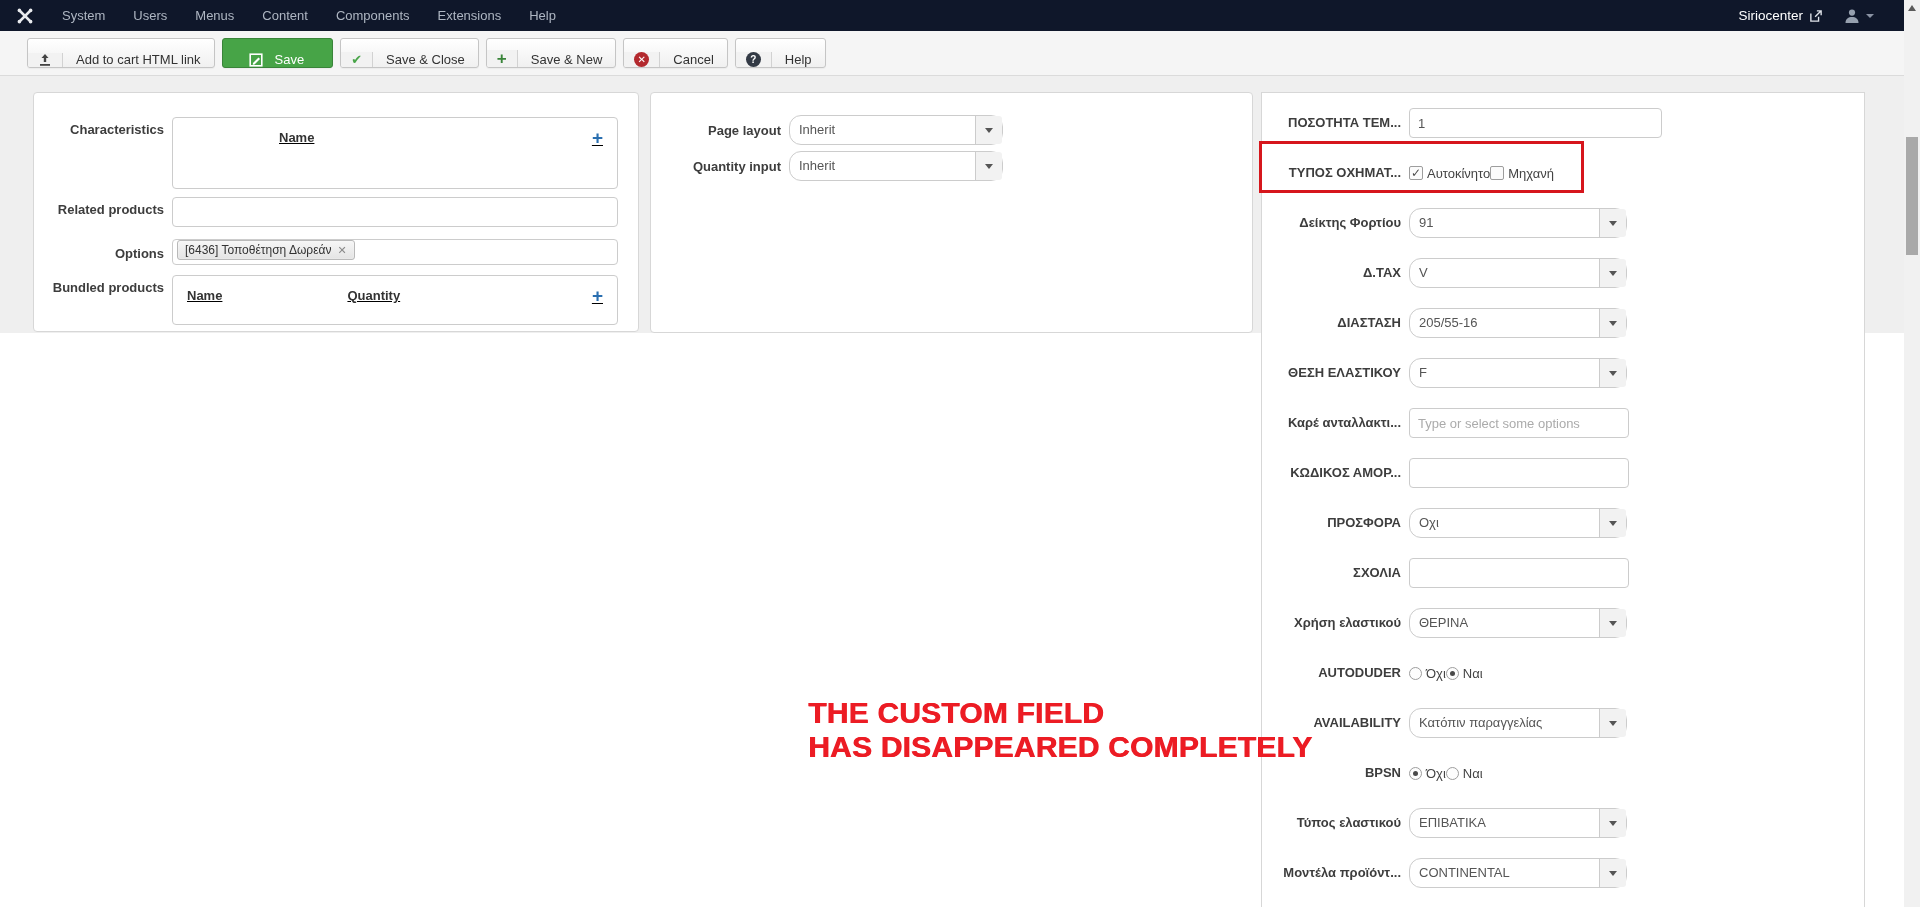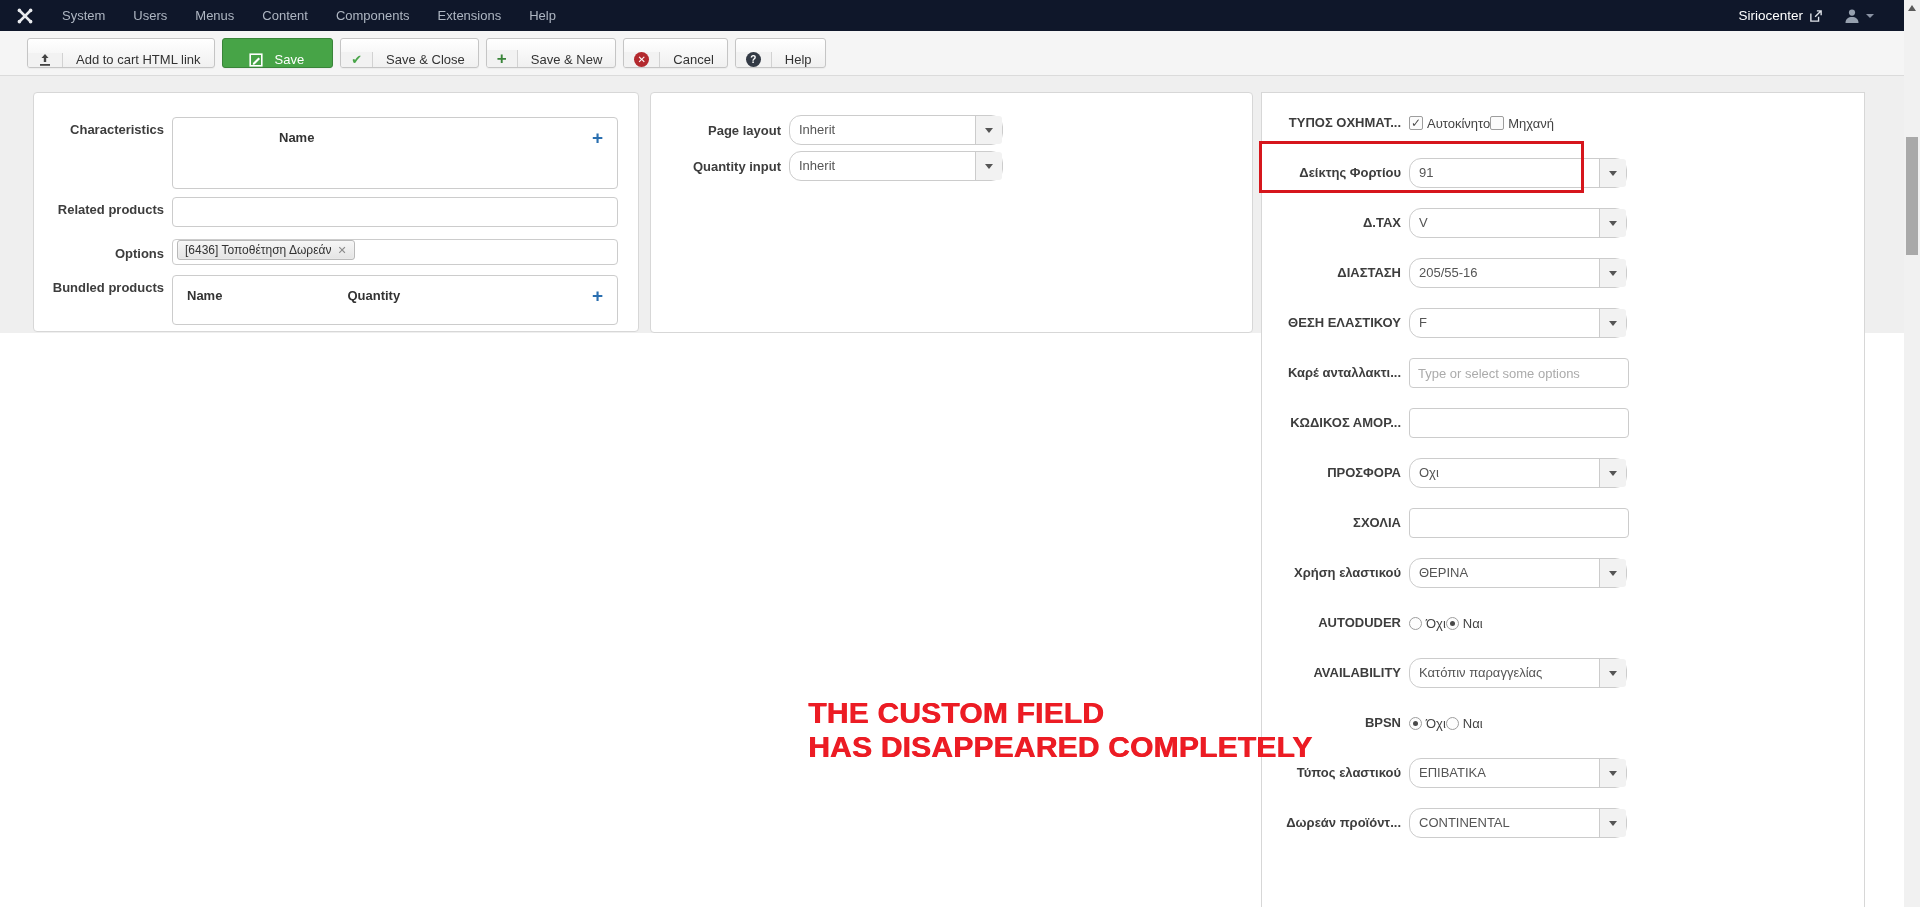--- a/index.html
+++ b/index.html
@@ -42,21 +42,21 @@
   #panel-left   { left:33px;  top:92px; width:606px; height:240px; padding:24px 20px 0 0; }
   #panel-middle { left:650px; top:92px; width:603px; height:241px; padding-top:22px; }
   #panel-right  { left:1261px; top:92px; width:604px; height:830px; border-radius:0; padding-top:15px; }
 
   
   .lrow { display:flex; align-items:flex-start; }
   .lrow .flabel { width:138px; flex:none; text-align:right; padding:6px 8px 0 0;
                   font-size:13px; font-weight:bold; color:#3d3d3d; line-height:1.15; }
   .lrow .fbody { flex:1; }
   .subbox { border:1px solid #cccccc; border-radius:4px; background:#fff; }
-  .subbox .hdr { display:flex; align-items:flex-end; padding:12px 14px 0 14px; }
+  .subbox .hdr { display:flex; align-items:flex-end; padding:12px 14px 0 14px;text-decoration:underline; }
   .subbox .hdr .col { font-size:13px; font-weight:bold; color:#333; }
   .plus { margin-left:auto; color:#2a6fb0; font-size:19px; font-weight:bold; line-height:14px; cursor:pointer; }
   .txt-input { width:100%; height:30px; border:1px solid #cccccc; border-radius:4px; background:#fff;
                font-size:13px; color:#555; padding:0 8px; font-family:inherit; outline:none; }
   .chip-input { width:100%; height:26px; border:1px solid #cccccc; border-radius:4px; background:#fff;
                 display:flex; align-items:flex-start; padding:0 4px; }
   .chip { display:flex; align-items:center; gap:6px; background:linear-gradient(#f6f6f6,#e4e4e4);
           border:1px solid #b9b9b9; border-radius:3px; padding:2px 7px; font-size:12px; color:#333;
           box-shadow:0 0 2px rgba(255,255,255,.6) inset; }
   .chip .x { color:#8a8a8a; font-size:11px; font-weight:bold; cursor:pointer; }
@@ -256,20 +256,26 @@
           <span class="val">Inherit</span>
           <span class="btn">
             <span class="tri"></span>
           </span>
         </div>
       </div>
     </div>
 
   <div class="panel" id="panel-right">
     <div class="highlight-box"></div>
+  <div class="rrow">
+        <div class="flabel">ΠΟΣΟΤΗΤΑ ΤΕΜ...</div>
+        <div class="ctrl">
+          <input class="txt-input wide" value="1" style="">
+        </div>
+      </div>
       <div class="rrow">
         <div class="flabel">ΤΥΠΟΣ ΟΧΗΜΑΤ...</div>
         <div class="ctrl">
           <span class="cbox on"></span>
           <span class="optlbl">Αυτοκίνητο</span>
           <span class="cbox"></span>
           <span class="optlbl">Μηχανή</span>
         </div>
       </div>
       <div class="rrow">
@@ -390,21 +396,21 @@
         <div class="ctrl">
           <div class="sel">
             <span class="val">ΕΠΙΒΑΤΙΚΑ</span>
             <span class="btn">
               <span class="tri"></span>
             </span>
           </div>
         </div>
       </div>
       <div class="rrow">
-        <div class="flabel">Δωρεάν προϊόντ...</div>
+        <div class="flabel">Μοντέλα προϊόντ...</div>
         <div class="ctrl">
           <div class="sel">
             <span class="val">CONTINENTAL</span>
             <span class="btn">
               <span class="tri"></span>
             </span>
           </div>
         </div>
       </div>
     </div>

